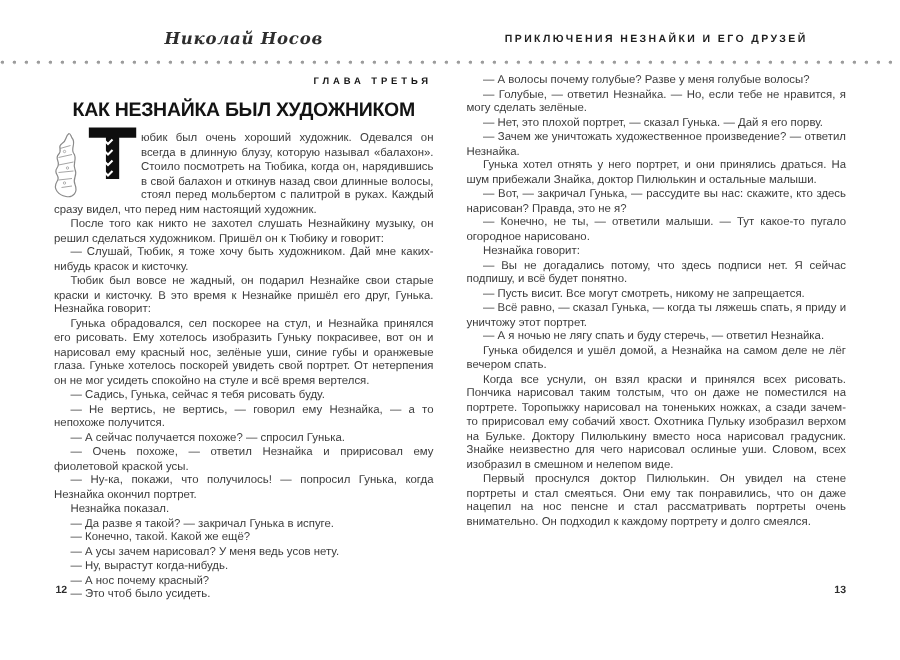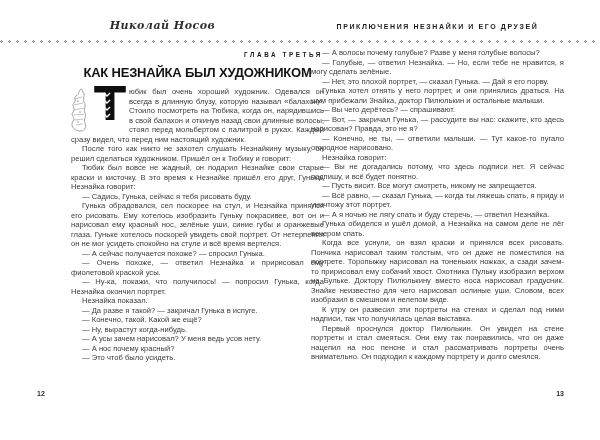--- a/index.html
+++ b/index.html
@@ -25,21 +25,21 @@
     background-image:radial-gradient(circle at 1.5px 1.5px, #9b9b9b 1px, rgba(0,0,0,0) 1.3px);
     background-size:8px 3px; background-repeat:repeat-x;
   }
 
   
   .col {
     position:absolute; top:48px; width:253px;
     font-size:7.6px; line-height:9.5px; color:#3b3b3b;
     text-align:justify;
   }
-  .col-left { left:36px;margin-left:35px; }
+  .col-left { left:36px; }
   .col-right { left:311px; }
 
   .chapter-label {
     text-align:right; font-size:6.3px; font-weight:bold; letter-spacing:2.6px;
     color:#161616; margin:3px 1px 0 0; line-height:8px;
   }
   .chapter-title {
     text-align:center; font-size:13px; font-weight:bold; letter-spacing:-0.2px;
     color:#131313; margin:6px 0 7px 0; line-height:15px; white-space:nowrap;
   }
@@ -86,50 +86,51 @@
         </svg>
         <span class="dropcap-letter">Т</span>
         <svg class="chevron-overlay" width="28" height="42" viewBox="0 0 28 42">
           <path d="M10 6 L13 9 L16 6 M10 13 L13 16 L16 13 M10 20 L13 23 L16 20 M10 27 L13 30 L16 27 M10 34 L13 37 L16 34" fill="none" stroke="#ffffff" stroke-width="1.4"></path>
         </svg>
       </span>
       <span>юбик был очень хороший художник. Одевался он всегда в длинную блузу, которую называл «балахон». Стоило посмотреть на Тюбика, когда он, нарядившись в свой балахон и откинув назад свои длинные волосы, стоял перед мольбертом с палитрой в руках. Каждый сразу видел, что перед ним настоящий художник.</span>
     </p>
 
     <p class="body-p">После того как никто не захотел слушать Незнайкину музыку, он решил сделаться художником. Пришёл он к Тюбику и говорит:</p>
+    <p class="body-p">— Слушай, Тюбик, я тоже хочу быть художником. Дай мне каких-нибудь красок и кисточку.</p>
     <p class="body-p">Тюбик был вовсе не жадный, он подарил Незнайке свои старые краски и кисточку. В это время к Незнайке пришёл его друг, Гунька. Незнайка говорит:</p>
+    <p class="body-p">Гунька обрадовался, сел поскорее на стул, и Незнайка принялся его рисовать. Ему хотелось изобразить Гуньку покрасивее, вот он и нарисовал ему красный нос, зелёные уши, синие губы и оранжевые глаза. Гуньке хотелось поскорей увидеть свой портрет. От нетерпения он не мог усидеть спокойно на стуле и всё время вертелся.</p>
     <p class="body-p">— Садись, Гунька, сейчас я тебя рисовать буду.</p>
-    <p class="body-p">Гунька обрадовался, сел поскорее на стул, и Незнайка принялся его рисовать. Ему хотелось изобразить Гуньку покрасивее, вот он и нарисовал ему красный нос, зелёные уши, синие губы и оранжевые глаза. Гуньке хотелось поскорей увидеть свой портрет. От нетерпения он не мог усидеть спокойно на стуле и всё время вертелся.</p>
+    <p class="body-p">— Не вертись, не вертись, — говорил ему Незнайка, — а то непохоже получится.</p>
     <p class="body-p">— А сейчас получается похоже? — спросил Гунька.</p>
     <p class="body-p">— Очень похоже, — ответил Незнайка и пририсовал ему фиолетовой краской усы.</p>
     <p class="body-p">— Ну-ка, покажи, что получилось! — попросил Гунька, когда Незнайка окончил портрет.</p>
     <p class="body-p">Незнайка показал.</p>
     <p class="body-p">— Да разве я такой? — закричал Гунька в испуге.</p>
     <p class="body-p">— Конечно, такой. Какой же ещё?</p>
+    <p class="body-p">— А усы зачем нарисовал? У меня ведь усов нету.</p>
     <p class="body-p">— Ну, вырастут когда-нибудь.</p>
-    <p class="body-p">— А усы зачем нарисовал? У меня ведь усов нету.</p>
     <p class="body-p">— А нос почему красный?</p>
     <p class="body-p">— Это чтоб было усидеть.</p>
   </div>
 
   <div class="col col-right">
     <p class="body-p">— А волосы почему голубые? Разве у меня голубые волосы?</p>
     <p class="body-p">— Голубые, — ответил Незнайка. — Но, если тебе не нравится, я могу сделать зелёные.</p>
     <p class="body-p">— Нет, это плохой портрет, — сказал Гунька. — Дай я его порву.</p>
+    <p class="body-p">— Зачем же уничтожать художественное произведение? — ответил Незнайка.</p>
     <p class="body-p">Гунька хотел отнять у него портрет, и они принялись драться. На шум прибежали Знайка, доктор Пилюлькин и остальные малыши.</p>
-    <p class="body-p">— Вы чего дерётесь? — спрашивают.</p>
     <p class="body-p">— Вот, — закричал Гунька, — рассудите вы нас: скажите, кто здесь нарисован? Правда, это не я?</p>
     <p class="body-p">— Конечно, не ты, — ответили малыши. — Тут какое-то пугало огородное нарисовано.</p>
     <p class="body-p">Незнайка говорит:</p>
     <p class="body-p">— Вы не догадались потому, что здесь подписи нет. Я сейчас подпишу, и всё будет понятно.</p>
     <p class="body-p">— Пусть висит. Все могут смотреть, никому не запрещается.</p>
     <p class="body-p">— Всё равно, — сказал Гунька, — когда ты ляжешь спать, я приду и уничтожу этот портрет.</p>
     <p class="body-p">— А я ночью не лягу спать и буду стеречь, — ответил Незнайка.</p>
     <p class="body-p">Гунька обиделся и ушёл домой, а Незнайка на самом деле не лёг вечером спать.</p>
     <p class="body-p">Когда все уснули, он взял краски и принялся всех рисовать. Пончика нарисовал таким толстым, что он даже не поместился на портрете. Торопыжку нарисовал на тоненьких ножках, а сзади зачем-то пририсовал ему собачий хвост. Охотника Пульку изобразил верхом на Бульке. Доктору Пилюлькину вместо носа нарисовал градусник. Знайке неизвестно для чего нарисовал ослиные уши. Словом, всех изобразил в смешном и нелепом виде.</p>
-    <p class="body-p">К утру он развесил эти портреты на стенах и сделал под ними надписи, так что получилась целая выставка.</p>
     <p class="body-p">Первый проснулся доктор Пилюлькин. Он увидел на стене портреты и стал смеяться. Они ему так понравились, что он даже нацепил на нос пенсне и стал рассматривать портреты очень внимательно. Он подходил к каждому портрету и долго смеялся.</p>
   </div>
 
   <div class="page-num pn-left">12</div>
   <div class="page-num pn-right">13</div>
 
 </div>
 
 </body></html>

